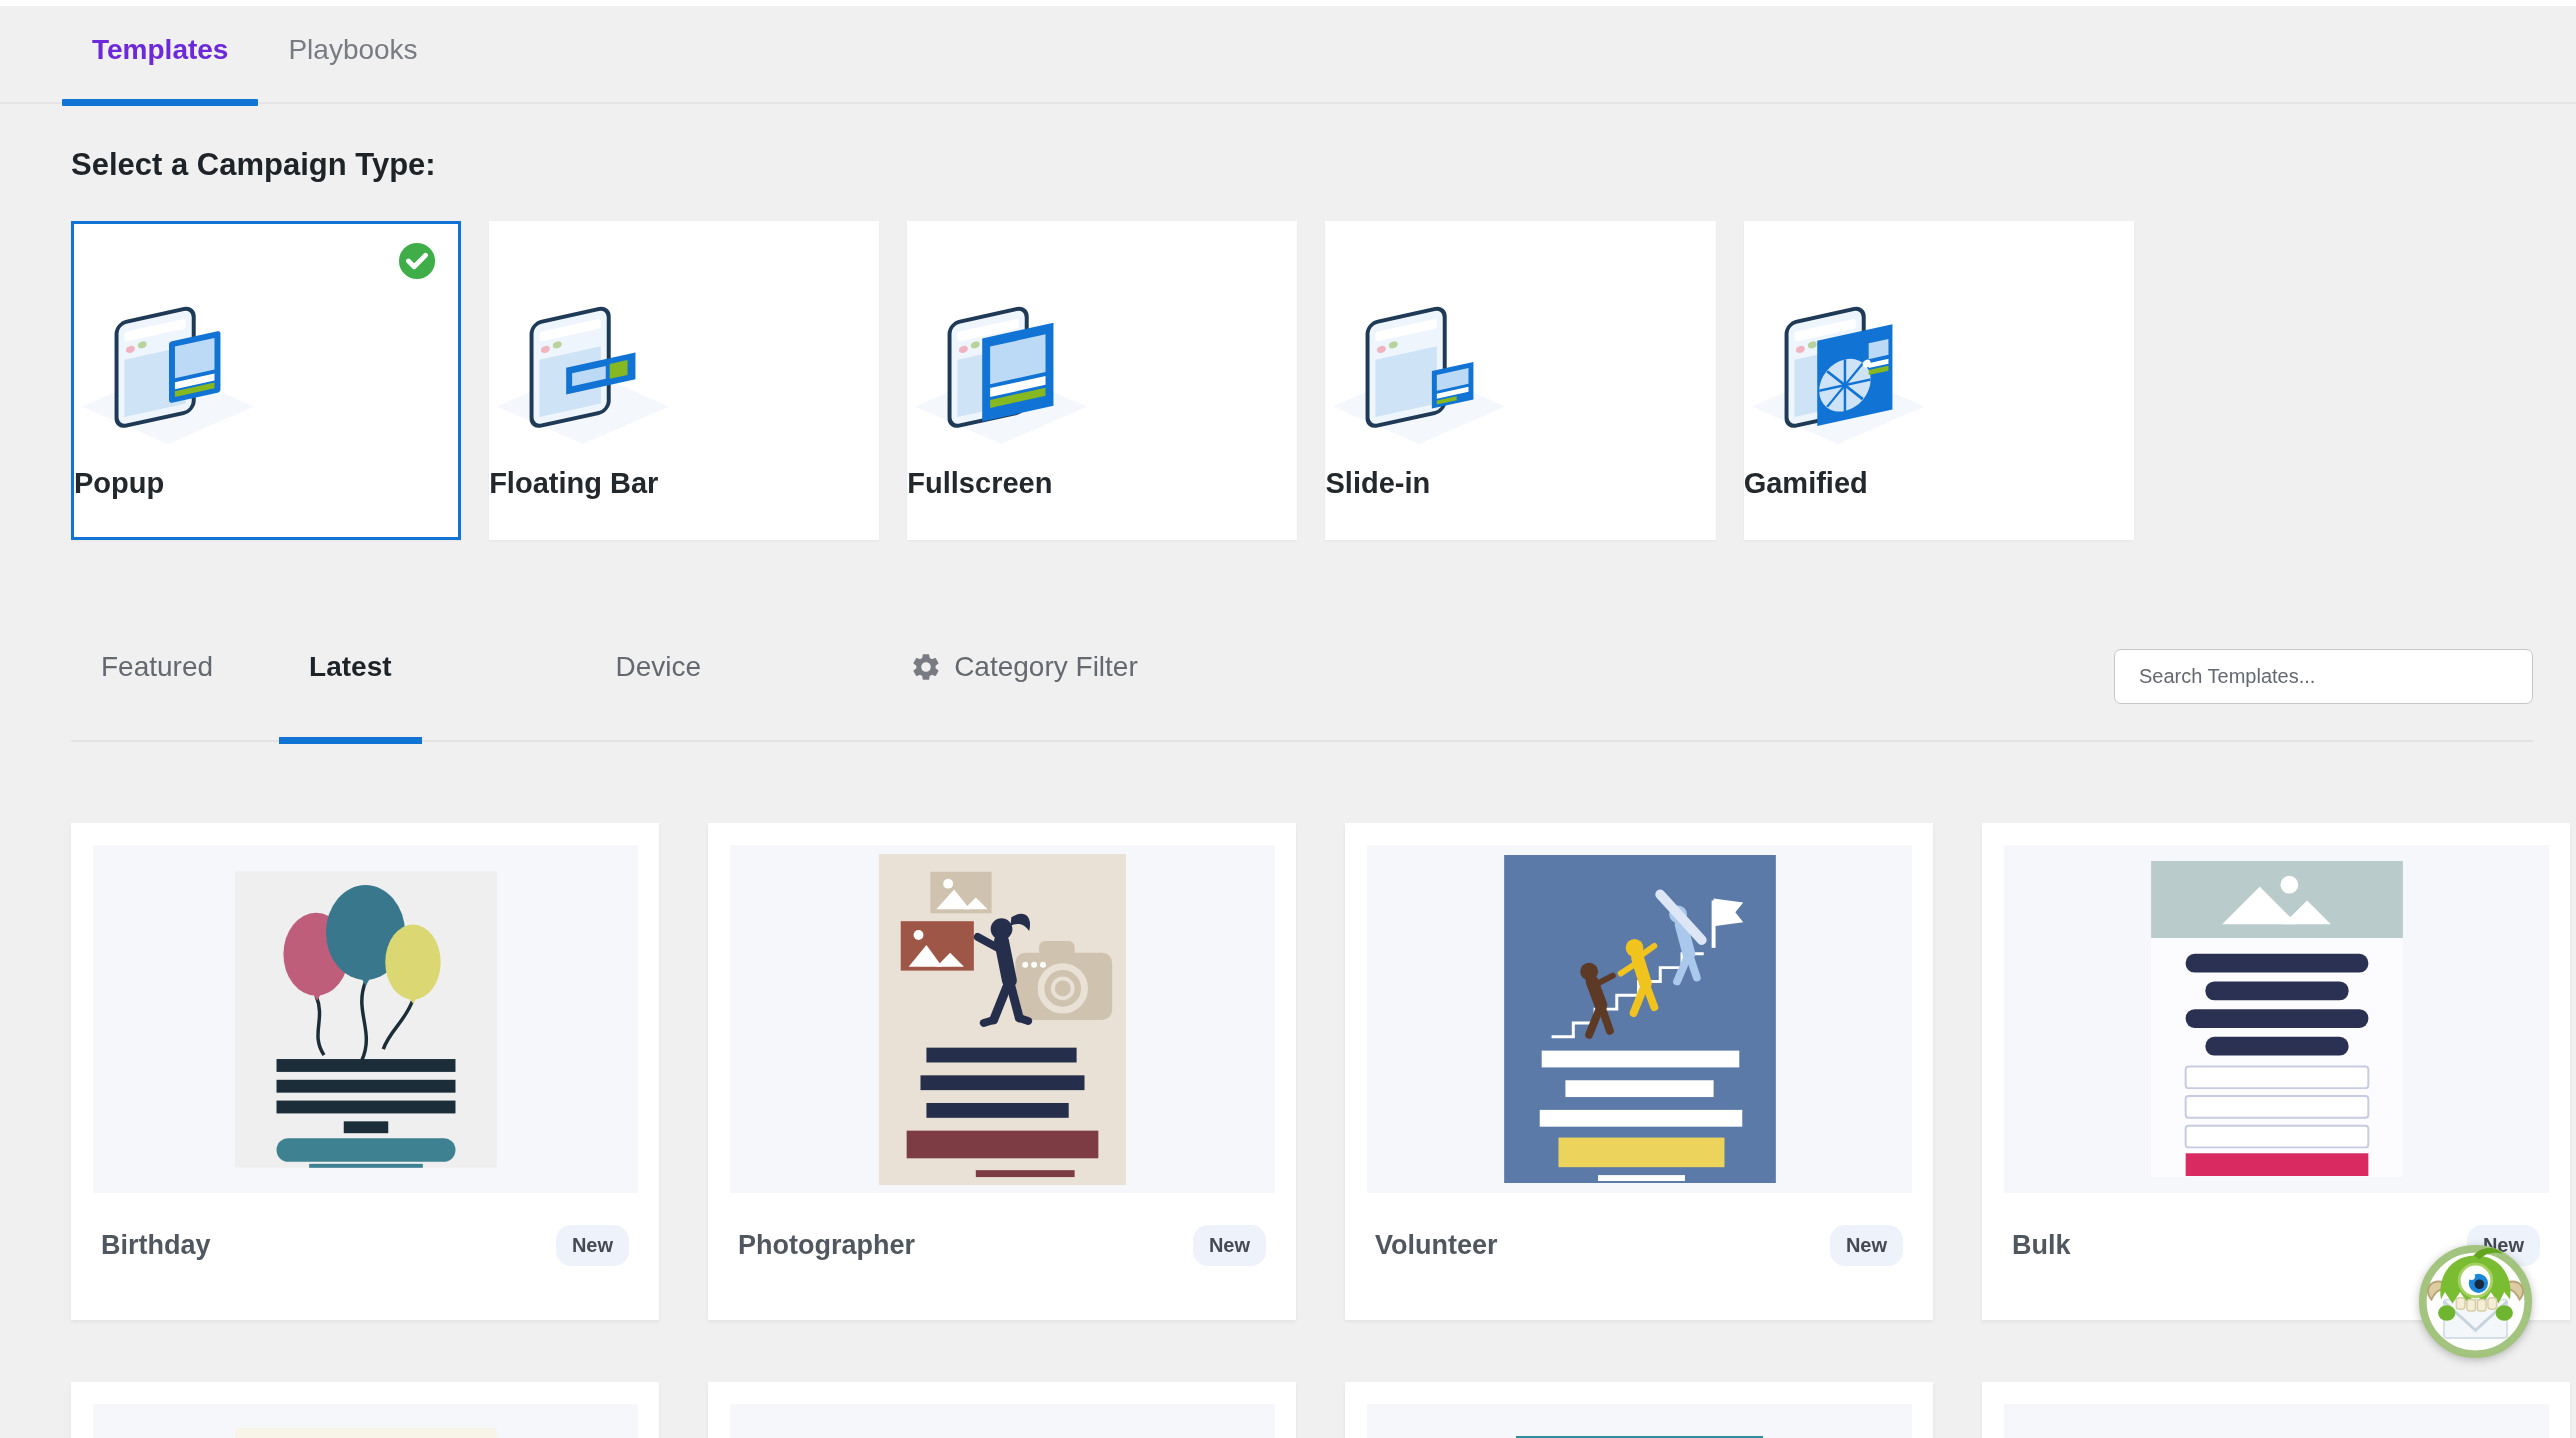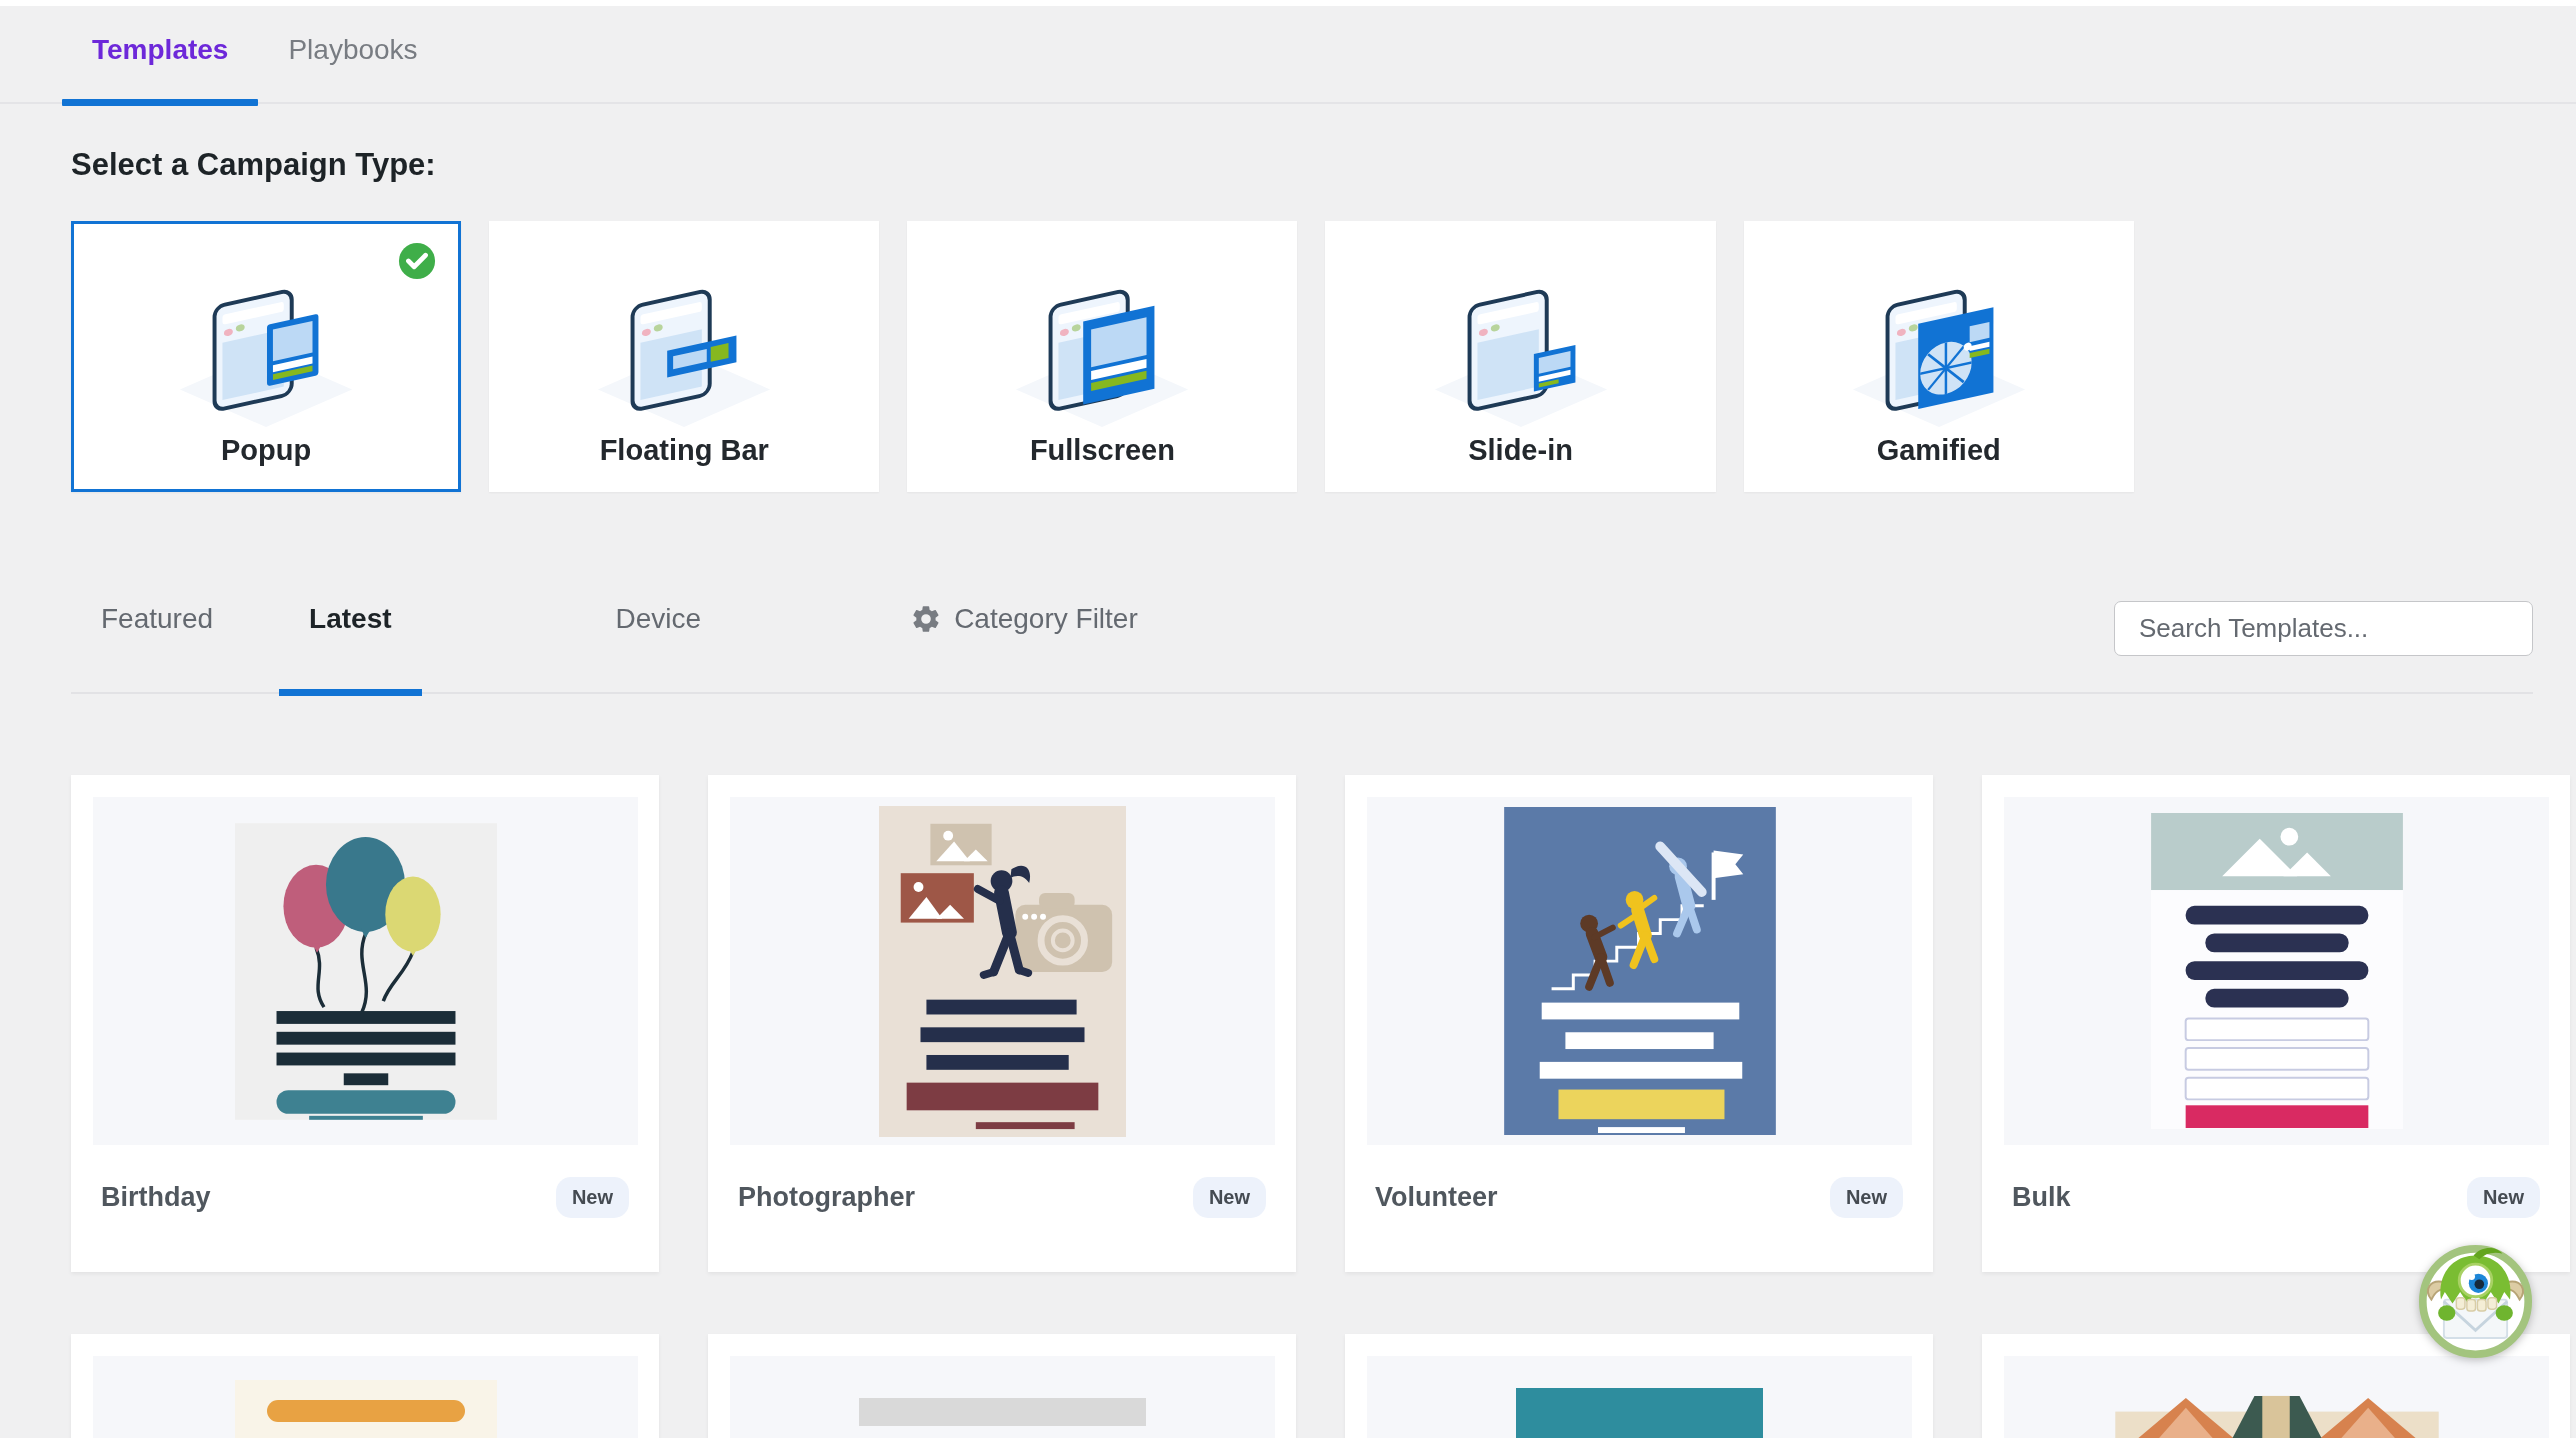--- a/index.html
+++ b/index.html
@@ -33,23 +33,23 @@
   .campaign-heading{
     margin:43px 0 0 71px;
     font-size:31px;font-weight:bold;color:#1d2327;
   }
   .campaign-grid{
     margin:38px 24px 0 71px;
     display:grid;grid-template-columns:repeat(6,1fr);gap:28px;
   }
   .ctype-card{
     position:relative;box-sizing:border-box;
-    background:#ffffff;height:271px;
+    background:#ffffff;height:319px;
     box-shadow:0 1px 2px rgba(0,0,0,.05);
-    display:flex;flex-direction:column;align-items:center;
+    display:flex;flex-direction:column;align-items:flex-start;
     padding:20px 0 40px 0;cursor:pointer;
   }
   .ctype-card.selected{border:3px solid #1173d4;padding:17px 0 37px 0;}
   .ctype-icon{flex:1;display:flex;align-items:center;justify-content:center;}
   .ctype-label{font-size:29px;font-weight:600;color:#23282d;}
   .check-badge{position:absolute;top:18px;right:22px;width:38px;height:38px;}
 
   
   .filter-bar{
     position:relative;
@@ -70,21 +70,21 @@
   .filter-tab.t-device{margin-left:148px;}
   .category-filter{
     margin-left:133px;display:flex;align-items:center;gap:12px;
     font-size:28px;color:#646970;padding:16px 30px 57px 30px;cursor:pointer;
   }
   .category-filter .gear{width:32px;height:32px;display:inline-block;}
   .search-wrap{position:absolute;right:0;top:14px;}
   .search-input{
     box-sizing:border-box;width:419px;height:55px;
     border:1px solid #c5c6c9;border-radius:7px;background:#fff;
-    font-family:"Liberation Sans",sans-serif;font-size:26px;color:#50575e;
+    font-family:"Liberation Sans",sans-serif;font-size:20px;color:#50575e;
     padding:0 24px;outline:none;
   }
   .search-input::placeholder{color:#646970;opacity:1;}
 
   
   .templates-grid{
     margin:81px 0 0 71px;width:2501px;
     display:grid;grid-template-columns:repeat(4,588px);gap:49px;
   }
   .templates-grid.row2{margin-top:62px;}

